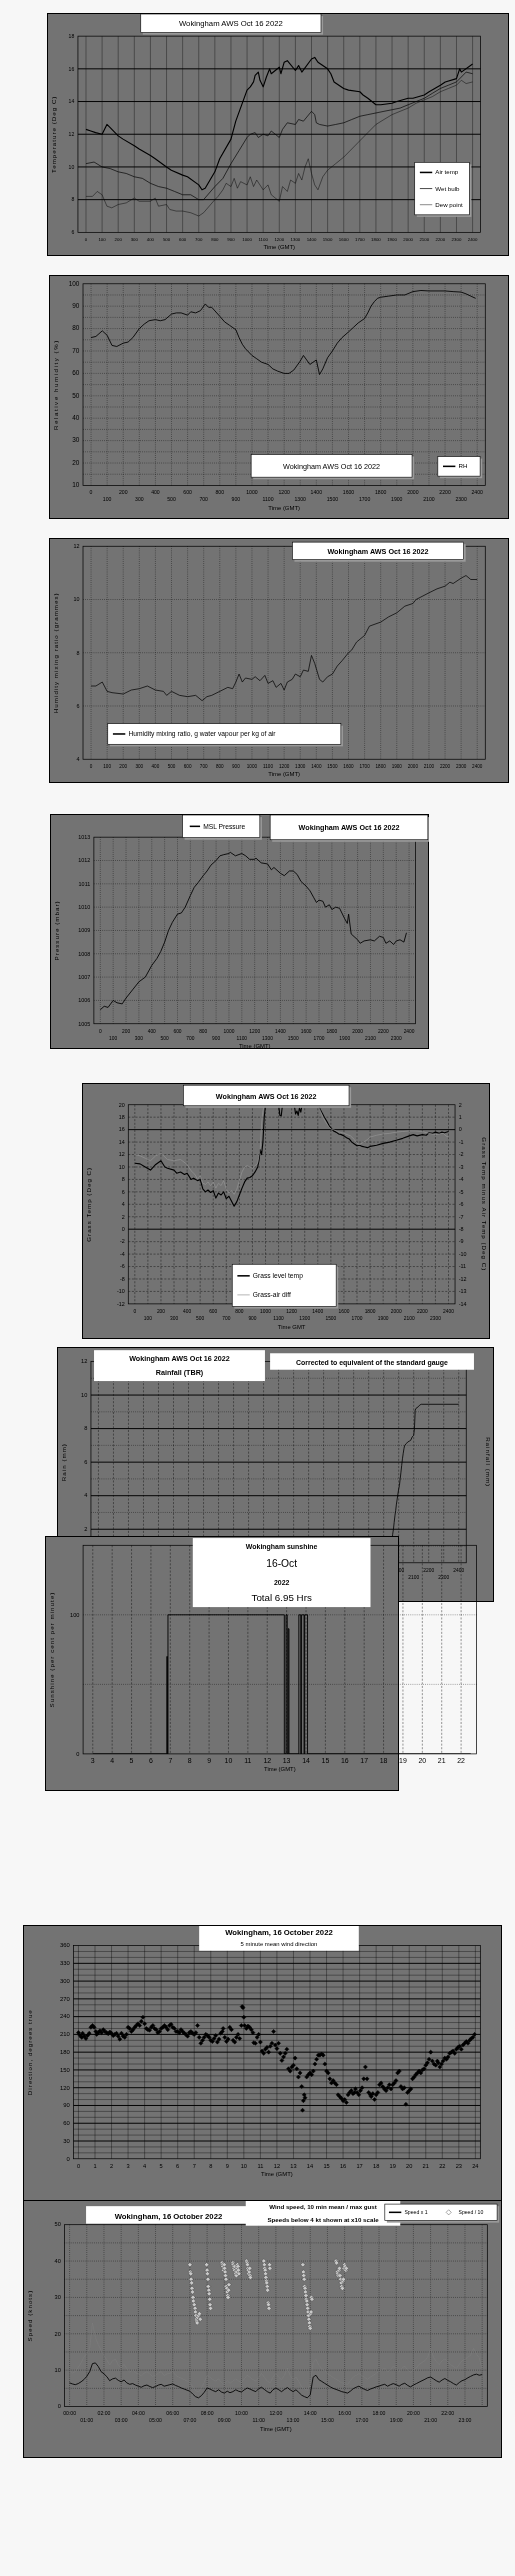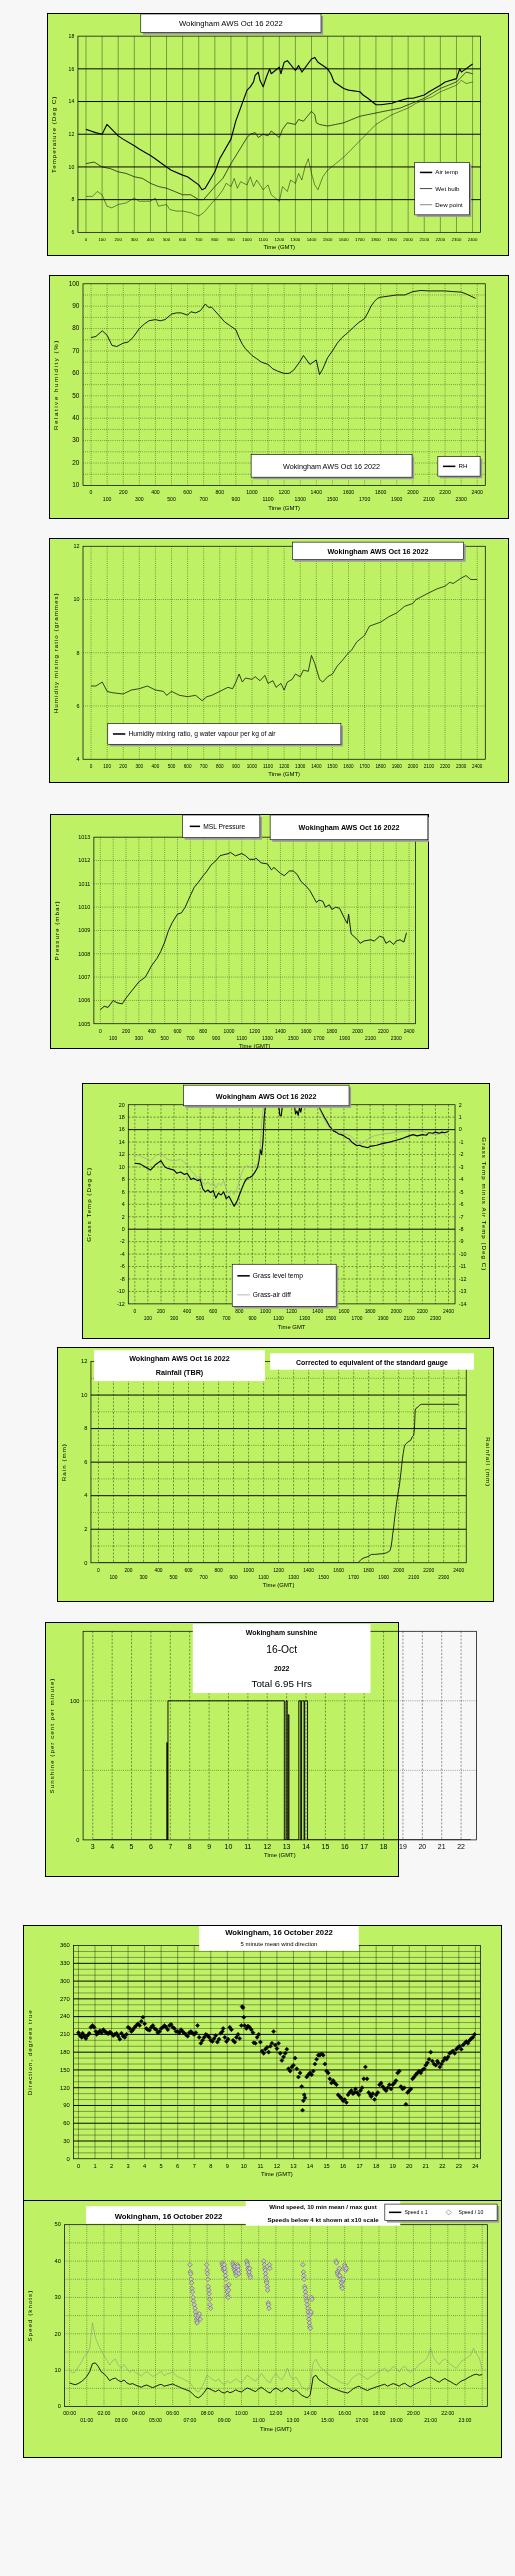--- a/index.html
+++ b/index.html
@@ -1,18 +1,18 @@
 <!DOCTYPE html>
 <html style="font-size:8.2px"><head>
 <meta charset="utf-8">
 <style>
   html,body{margin:0;padding:0;background:#f7f7f7;}
   #page{position:relative;width:515px;height:2576px;background:#f7f7f7;overflow:hidden;
         font-family:"Liberation Sans",sans-serif;}
-  .chart{position:absolute;background:#bef264;border:0.8px solid #000;box-sizing:border-box;}
+  .chart{position:absolute;background:#737373;border:0.8px solid #000;box-sizing:border-box;}
   .chart svg{display:block;}
   text{font-family:"Liberation Sans",sans-serif;}
 </style>
 </head>
 <body>
 
 <div id="page">
   <section class="chart" style="left: 47px; top: 13px; width: 462px; height: 243px;">
       <svg width="460" height="241" viewBox="0 0 893 468">
         <g>
@@ -639,21 +639,21 @@
           <rect x="70" y="4" width="332" height="60" fill="#fff" stroke="none" stroke-width="1.2"></rect>
           <text x="236" y="26" font-size="14" text-anchor="middle" fill="#000" font-weight="bold">Wokingham AWS Oct 16 2022</text>
           <text x="236" y="52" font-size="14" text-anchor="middle" fill="#000" font-weight="bold">Rainfall (TBR)</text>
         </g>
         <g>
           <rect x="412" y="10" width="396" height="32" fill="#fff" stroke="none" stroke-width="1.2"></rect>
           <text x="610" y="32" font-size="13.5" text-anchor="middle" fill="#000" font-weight="bold">Corrected to equivalent of the standard gauge</text>
         </g>
       </svg>
     </section>
-  <section class="chart" style="left: 45px; top: 1622px; width: 354px; height: 255px;">
+  <section class="chart" style="left: 45px; top: 1536px; width: 354px; height: 255px;">
       <svg width="444" height="253" viewBox="0 0 862 491">
         <g>
           <line x1="90.81773399014779" y1="16" x2="90.81773399014779" y2="421" stroke="#000" stroke-width="0.8" stroke-dasharray="4,3"></line>
           <line x1="128.45320197044333" y1="16" x2="128.45320197044333" y2="421" stroke="#000" stroke-width="0.8" stroke-dasharray="4,3"></line>
           <line x1="166.0886699507389" y1="16" x2="166.0886699507389" y2="421" stroke="#000" stroke-width="0.8" stroke-dasharray="4,3"></line>
           <line x1="203.72413793103448" y1="16" x2="203.72413793103448" y2="421" stroke="#000" stroke-width="0.8" stroke-dasharray="4,3"></line>
           <line x1="241.35960591133002" y1="16" x2="241.35960591133002" y2="421" stroke="#000" stroke-width="0.8" stroke-dasharray="4,3"></line>
           <line x1="278.9950738916256" y1="16" x2="278.9950738916256" y2="421" stroke="#000" stroke-width="0.8" stroke-dasharray="4,3"></line>
           <line x1="316.6305418719212" y1="16" x2="316.6305418719212" y2="421" stroke="#000" stroke-width="0.8" stroke-dasharray="4,3"></line>
           <line x1="354.26600985221677" y1="16" x2="354.26600985221677" y2="421" stroke="#000" stroke-width="0.8" stroke-dasharray="4,3"></line>

